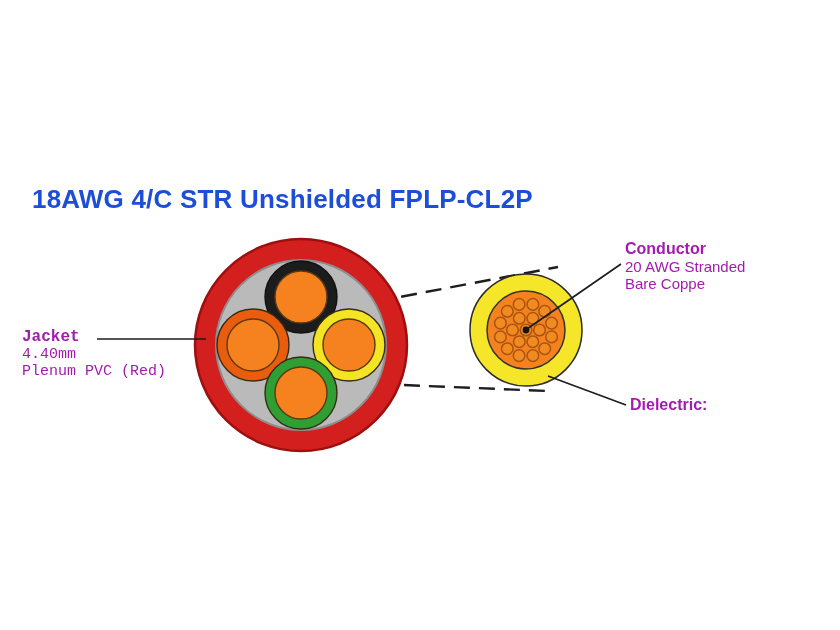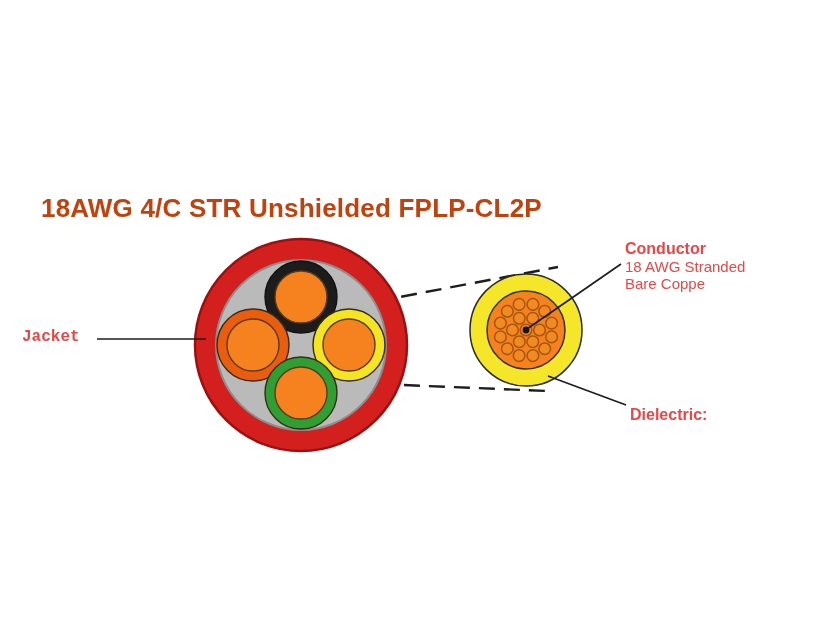--- a/index.html
+++ b/index.html
@@ -1,26 +1,26 @@
 <!DOCTYPE html>
 <html><head>
 <meta charset="utf-8">
 <style>
   html,body{margin:0;padding:0;background:#ffffff;}
   .stage{
     position:relative;width:840px;height:630px;background:#ffffff;overflow:hidden;
     font-family:"Liberation Sans",sans-serif;color:#161616;
   }
   .title{
-    position:absolute;left:24px;top:176px;margin:17px;
-    font-size:26px;font-weight:700;letter-spacing:.2px;color:#c2410c;
+    position:absolute;left:24px;top:176px;margin:8px;
+    font-size:26px;font-weight:700;letter-spacing:.2px;color:#1d4ed8;
     white-space:nowrap;
   }
   .art{position:absolute;left:0;top:0;}
-  .label{position:absolute;font-size:15px;line-height:17px;color:#ef4444;white-space:nowrap;}
+  .label{position:absolute;font-size:15px;line-height:17px;color:#a21caf;white-space:nowrap;}
   .label .hd{font-weight:700;font-size:16px;line-height:18px;}
   .dash{stroke:#1d1d1d;stroke-width:2.4;stroke-dasharray:16 9;fill:none;stroke-linecap:butt;}
   .lead{stroke:#1d1d1d;stroke-width:1.7;fill:none;}
 </style>
 </head>
 <body>
 
 <div class="stage">
 
   <svg class="art" width="840" height="630" viewBox="0 0 840 630">
@@ -90,25 +90,27 @@
       <line class="lead" x1="97" y1="339" x2="206" y2="339"></line>
       <line class="lead" x1="621" y1="264" x2="527" y2="329"></line>
       <line class="lead" x1="626" y1="405" x2="548" y2="376"></line>
     </g>
   </svg>
 
   <h1 class="title">18AWG 4/C STR Unshielded FPLP-CL2P</h1>
 
   <div class="label" style="left:22px;top:328px;font-family:Liberation Mono, monospace;">
     <div class="hd">Jacket</div>
+    <div>4.40mm</div>
+    <div>Plenum PVC (Red)</div>
   </div>
 
   <div class="label" style="left:625px;top:240px;">
     <div class="hd">Conductor</div>
-    <div>18 AWG Stranded</div>
+    <div>20 AWG Stranded</div>
     <div>Bare Coppe</div>
   </div>
 
-  <div class="label" style="left:630px;top:396px;margin-top:10px;">
+  <div class="label" style="left:630px;top:396px;">
     <div class="hd">Dielectric:</div>
   </div>
 
 </div>
 
 </body></html>

